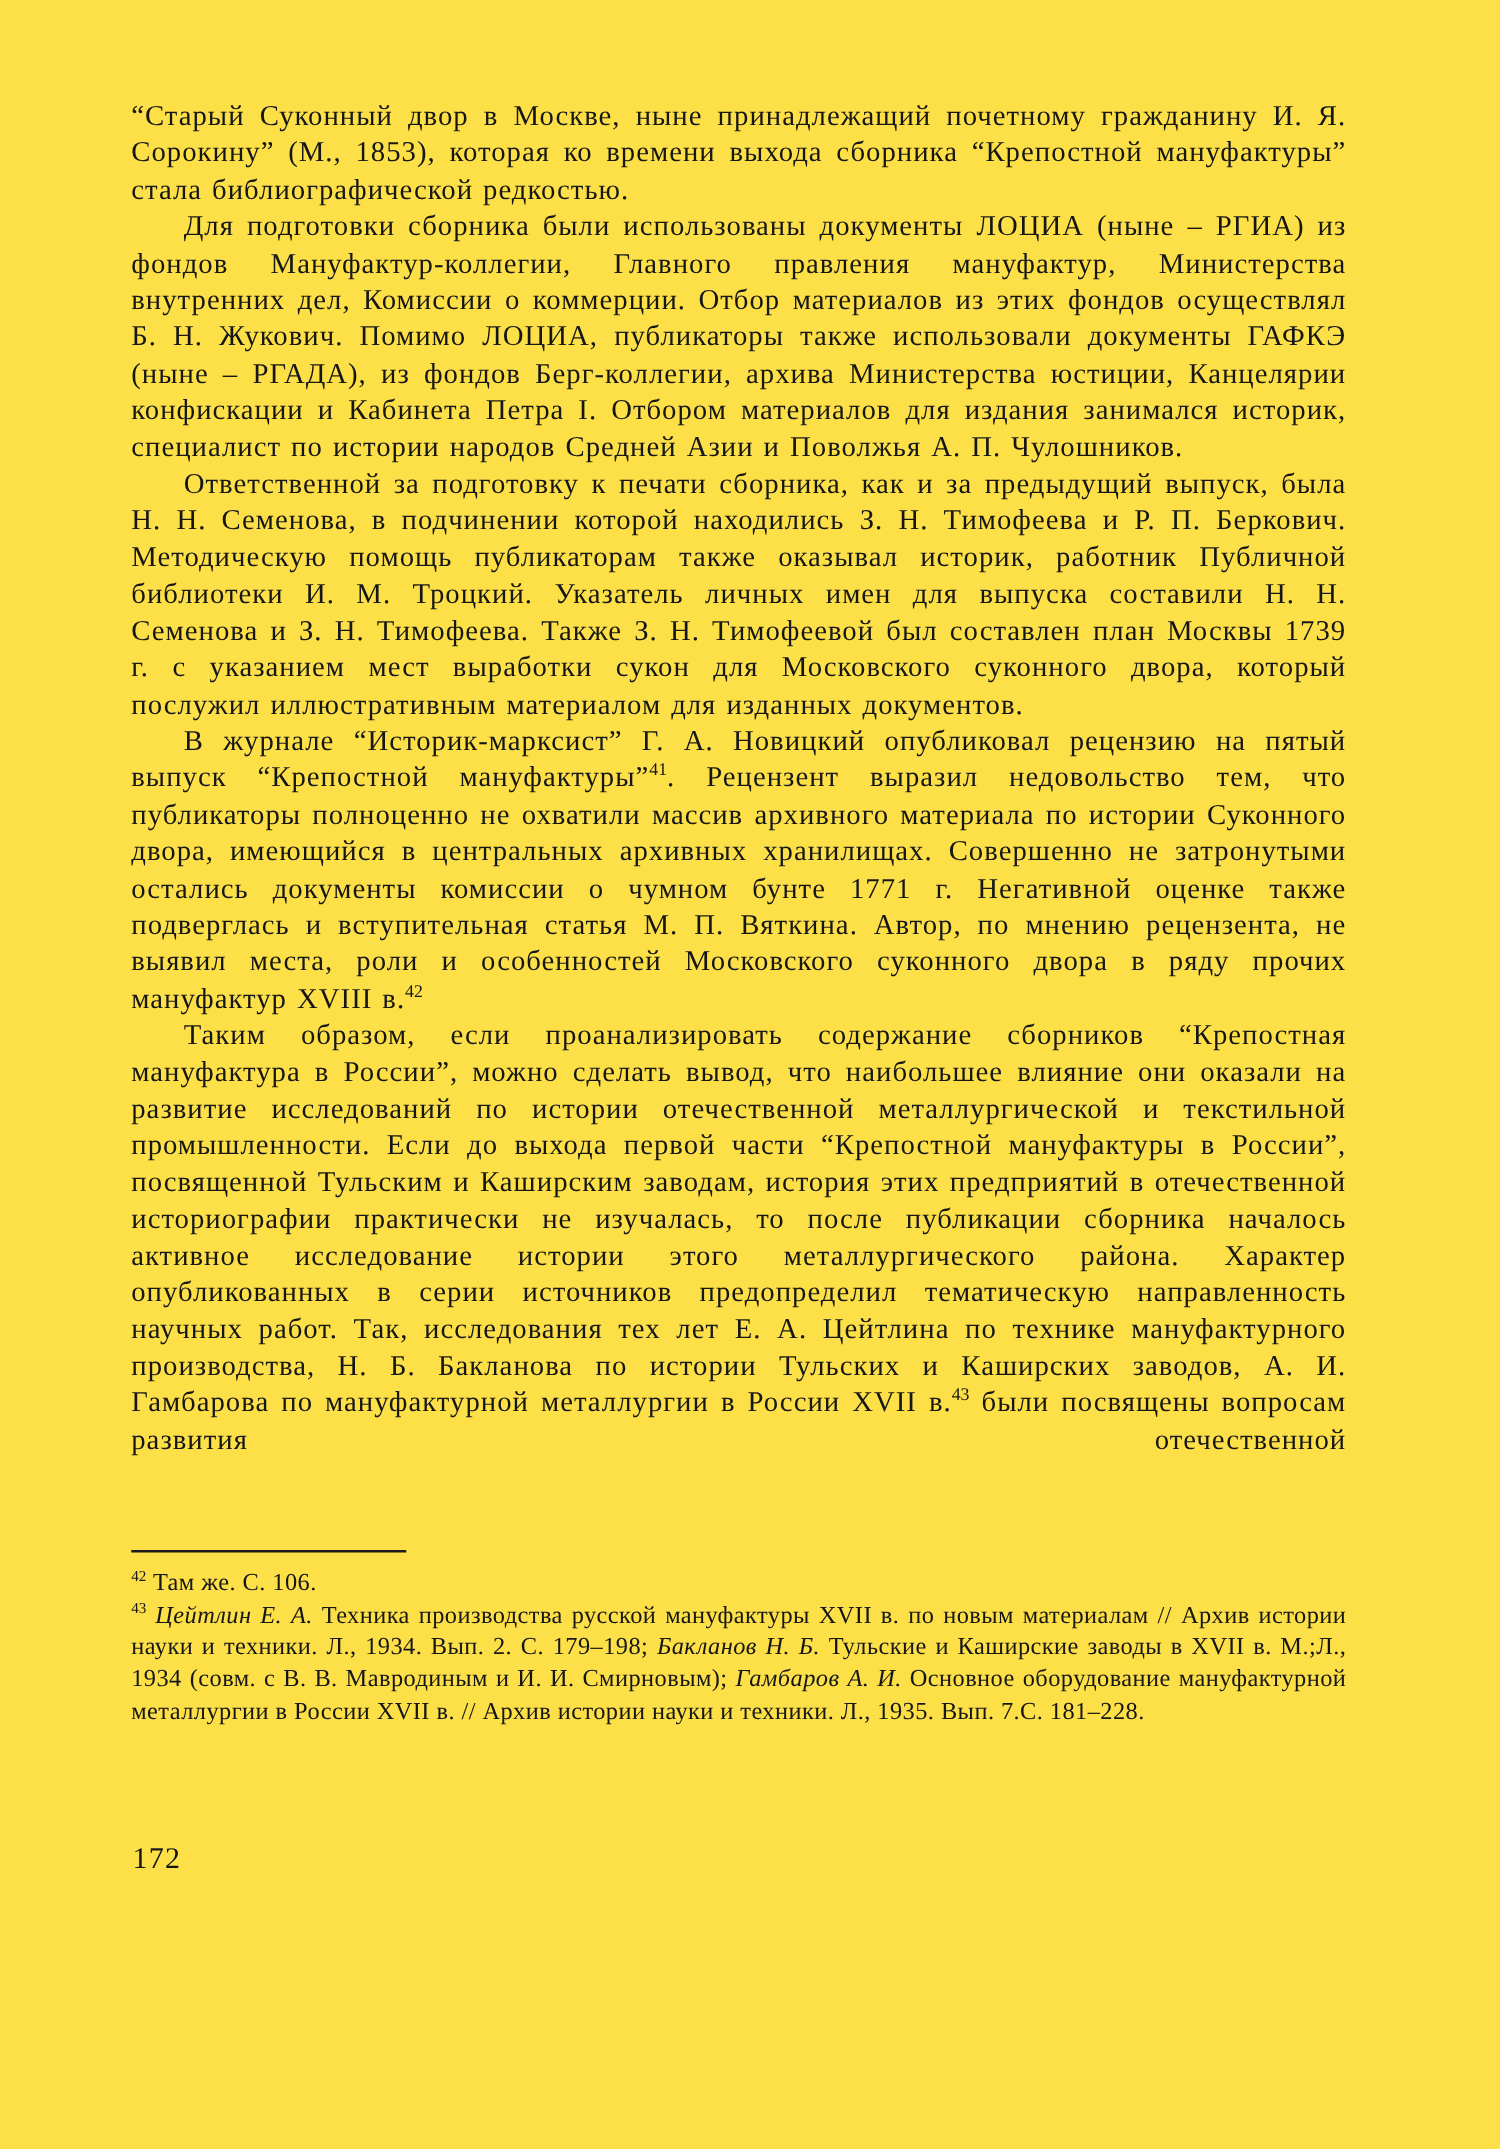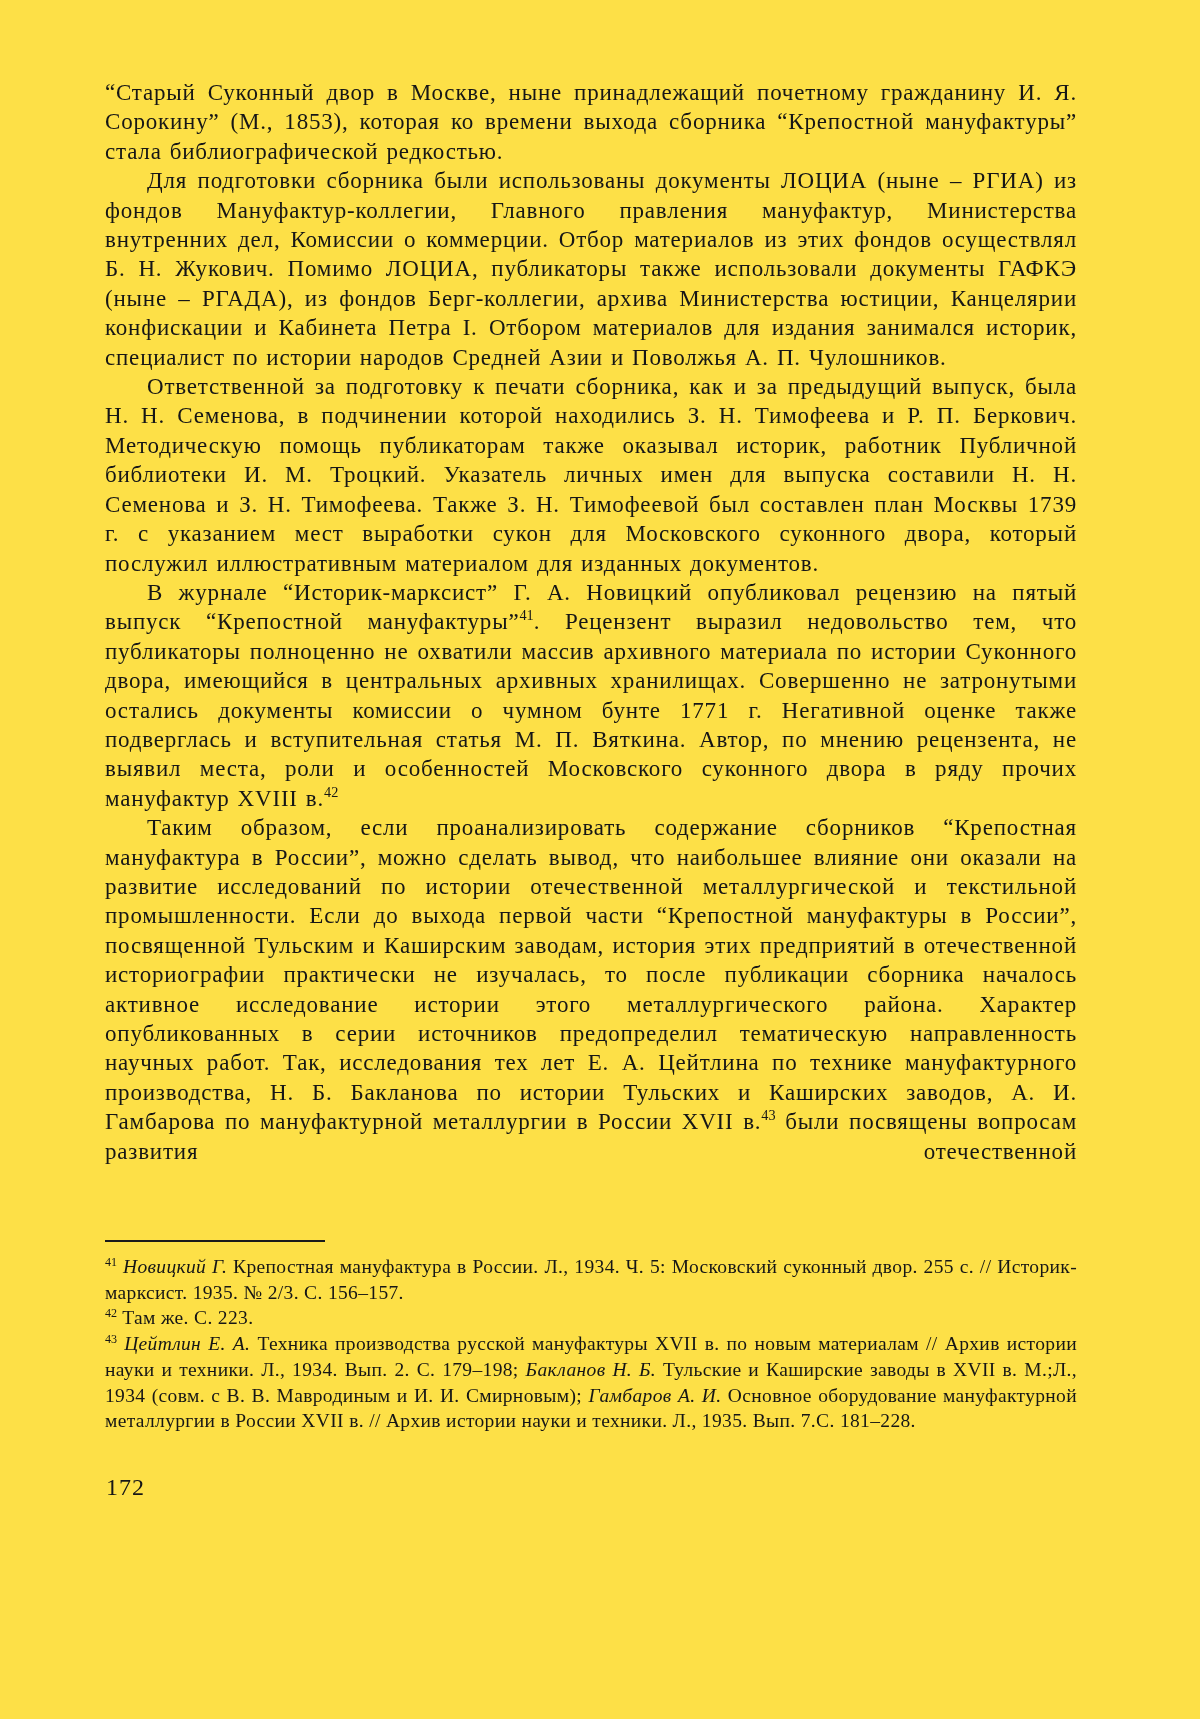--- a/index.html
+++ b/index.html
@@ -71,20 +71,19 @@
   <main class="text-block">
     <p class="para"><span>“Старый Суконный двор в Москве, ныне принадлежащий почетному гражданину И. Я. Сорокину” (М., 1853), которая ко времени выхода сборника “Крепостной мануфактуры” стала библиографической редкостью.</span></p>
     <p class="para indent"><span>Для подготовки сборника были использованы документы ЛОЦИА (ныне – РГИА) из фондов Мануфактур-коллегии, Главного правления мануфактур, Министерства внутренних дел, Комиссии о коммерции. Отбор материалов из этих фондов осуществлял Б. Н. Жукович. Помимо ЛОЦИА, публикаторы также использовали документы ГАФКЭ (ныне – РГАДА), из фондов Берг-коллегии, архива Министерства юстиции, Канцелярии конфискации и Кабинета Петра I. Отбором материалов для издания занимался историк, специалист по истории народов Средней Азии и Поволжья А. П. Чулошников.</span></p>
     <p class="para indent"><span>Ответственной за подготовку к печати сборника, как и за предыдущий выпуск, была Н. Н. Семенова, в подчинении которой находились З. Н. Тимофеева и Р. П. Беркович. Методическую помощь публикаторам также оказывал историк, работник Публичной библиотеки И. М. Троцкий. Указатель личных имен для выпуска составили Н. Н. Семенова и З. Н. Тимофеева. Также З. Н. Тимофеевой был составлен план Москвы 1739 г. с указанием мест выработки сукон для Московского суконного двора, который послужил иллюстративным материалом для изданных документов.</span></p>
     <p class="para indent"><span>В журнале “Историк-марксист” Г. А. Новицкий опубликовал рецензию на пятый выпуск “Крепостной мануфактуры”</span><span class="sup">41</span><span>. Рецензент выразил недовольство тем, что публикаторы полноценно не охватили массив архивного материала по истории Суконного двора, имеющийся в центральных архивных хранилищах. Совершенно не затронутыми остались документы комиссии о чумном бунте 1771 г. Негативной оценке также подверглась и вступительная статья М. П. Вяткина. Автор, по мнению рецензента, не выявил места, роли и особенностей Московского суконного двора в ряду прочих мануфактур XVIII в.</span><span class="sup">42</span></p>
     <p class="para indent cont"><span>Таким образом, если проанализировать содержание сборников “Крепостная мануфактура в России”, можно сделать вывод, что наибольшее влияние они оказали на развитие исследований по истории отечественной металлургической и текстильной промышленности. Если до выхода первой части “Крепостной мануфактуры в России”, посвященной Тульским и Каширским заводам, история этих предприятий в отечественной историографии практически не изучалась, то после публикации сборника началось активное исследование истории этого металлургического района. Характер опубликованных в серии источников предопределил тематическую направленность научных работ. Так, исследования тех лет Е. А. Цейтлина по технике мануфактурного производства, Н. Б. Бакланова по истории Тульских и Каширских заводов, А. И. Гамбарова по мануфактурной металлургии в России XVII в.</span><span class="sup">43</span><span> были посвящены вопросам развития отечественной</span></p>
   </main>
 
   <footer class="footnotes">
     <div class="fn-rule"></div>
-    <p class="fn"><span class="sup">41</span><span> </span><span style="font-style: italic;">Новицкий Г.</span><span> Крепостная мануфактура в России. Л., 1934. Ч. 5: Московский суконный двор. 255 с. // Историк-марксист. 1935. № 2/3. С. 156–157.</span></p>
-    <p class="fn"><span class="sup">42</span><span> Там же. С. 223.</span></p>
+    <p class="fn"><span class="sup">42</span><span> Там же. С. 106.</span></p>
     <p class="fn"><span class="sup">43</span><span> </span><span style="font-style: italic;">Цейтлин Е. А.</span><span> Техника производства русской мануфактуры XVII в. по новым материалам // Архив истории науки и техники. Л., 1934. Вып. 2. С. 179–198; </span><span style="font-style: italic;">Бакланов Н. Б.</span><span> Тульские и Каширские заводы в XVII в. М.;Л., 1934 (совм. с В. В. Мавродиным и И. И. Смирновым); </span><span style="font-style: italic;">Гамбаров А. И.</span><span> Основное оборудование мануфактурной металлургии в России XVII в. // Архив истории науки и техники. Л., 1935. Вып. 7.С. 181–228.</span></p>
   </footer>
 
   <div class="page-number">172</div>
 
 </div>
 
 </body></html>

